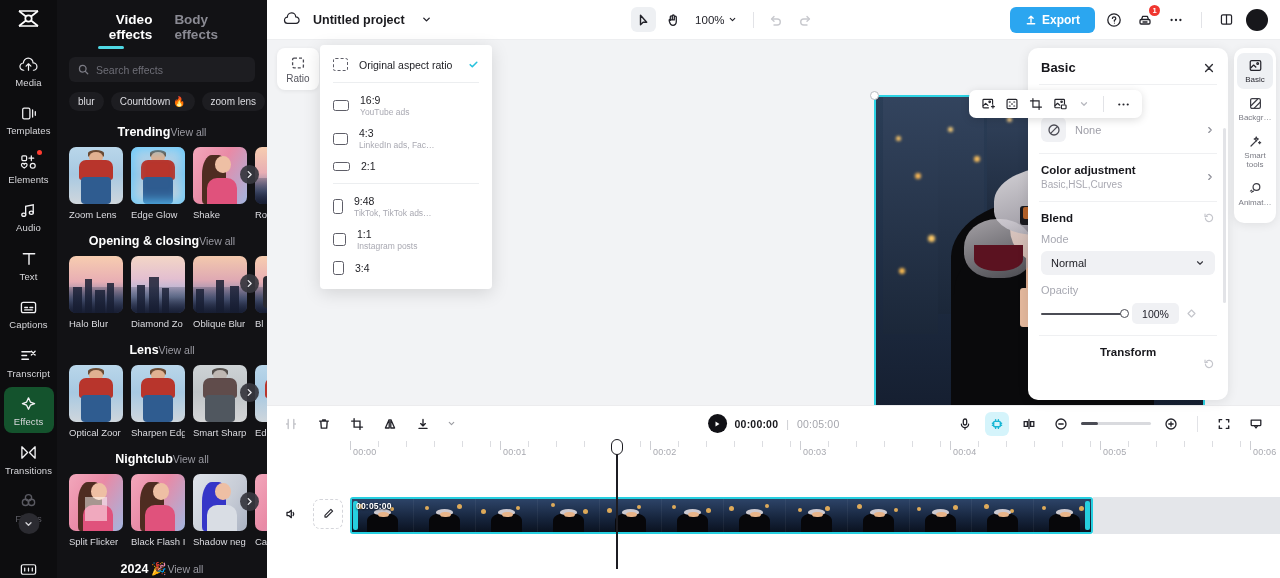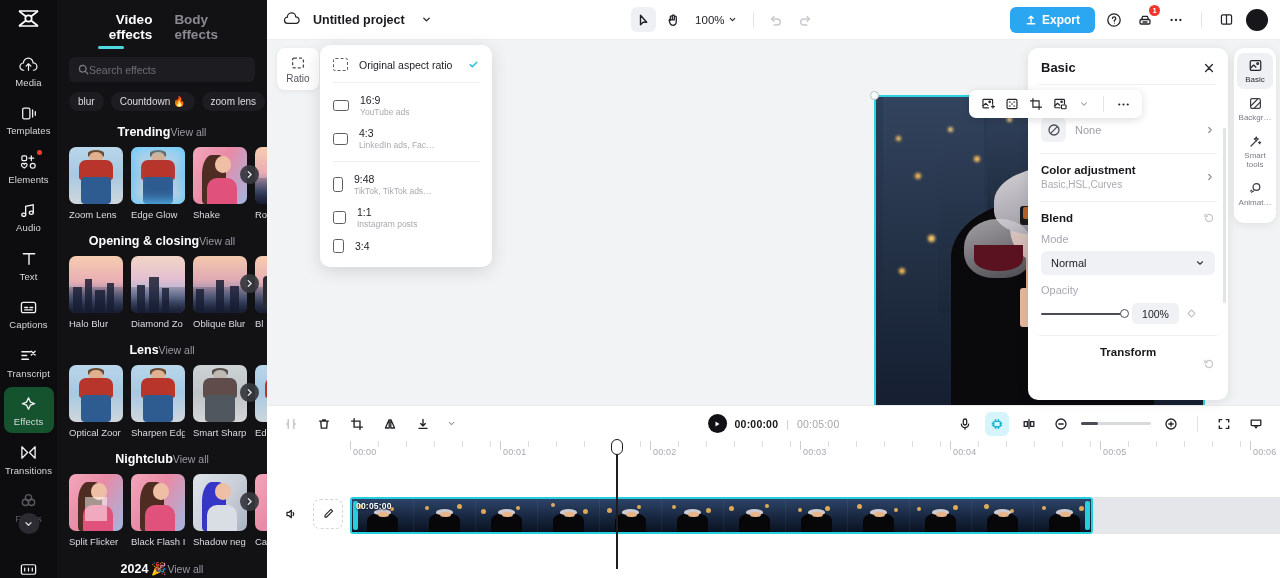--- a/index.html
+++ b/index.html
@@ -41,21 +41,21 @@
   }
   .eff-tabs { display:flex; gap:22px; padding:12px 12px 0; }
   .eff-tab { font-size:13.5px; font-weight:bold; color:#8a8a93; padding-bottom:7px; position:relative; cursor:pointer;}
   .eff-tab.active { color:#ffffff;text-align:right; }
   .eff-tab.active::after {
     content:""; position:absolute; left:50%; transform:translateX(-50%);
     bottom:0; width:26px; height:3px; border-radius:2px; background:#4fd8e4;
   }
   .search-box {
     margin:8px 12px 0; height:25px; background:#1d1d21; border-radius:6px;
-    display:flex; align-items:center; padding:0 9px;
+    display:flex; align-items:center; gap:7px; padding:0 9px;
   }
   .search-box input {
     background:transparent; border:none; outline:none; color:#d9d9de;
     font-size:10.5px; font-family:inherit; width:100%;
   }
   .search-box input::placeholder { color:#6e6e77; }
   .chips { display:flex; gap:7px; padding:10px 12px 0; }
   .chip {
     background:#1d1d21; color:#dcdce1; font-size:10px; border-radius:11px;
     padding:4px 9px; white-space:nowrap; cursor:pointer; flex:none;
@@ -140,21 +140,21 @@
   }
   .ratio-btn {
     position:absolute; left:10px; top:8px; width:42px; height:42px; border-radius:8px;
     background:#ffffff; display:flex; flex-direction:column; align-items:center;
     justify-content:center; gap:2px; color:#3a3a42; cursor:pointer;
     box-shadow:0 1px 4px rgba(0,0,0,.07);
   }
   .ratio-btn span { font-size:10px; color:#55555e; }
   .ratio-pop {
     position:absolute; left:53px; top:5px; width:172px; background:#fff;
-    border-radius:10px; box-shadow:0 4px 18px rgba(0,0,0,.13); padding:8px 0 9px;
+    border-radius:4px; box-shadow:0 4px 18px rgba(0,0,0,.13); padding:8px 0 9px;
   }
   .ratio-row { display:flex; align-items:center; gap:11px; padding:5px 13px; cursor:pointer;}
   .ratio-row .rt { display:flex; flex-direction:column; }
   .rt-main { font-size:10.5px; color:#1d1d22; }
   .rt-sub  { font-size:8.5px; color:#a9a9b2; margin-top:1px;}
   .rt-check { margin-left:auto; color:#27c2dd; font-size:11px;}
   .rt-div { height:1px; background:#eceef0; margin:6px 13px; }
   .sq { border:1.6px solid #5e5e68; border-radius:2.5px; flex:none; }
 
   .stage {
@@ -749,20 +749,26 @@
           <span class="rt-main">16:9</span>
           <span class="rt-sub">YouTube ads</span>
         </span>
       </div>
       <div class="ratio-row">
         <span class="sq" style="width:15px;height:12px"></span>
         <span class="rt">
           <span class="rt-main">4:3</span>
           <span class="rt-sub">LinkedIn ads, Fac…</span>
         </span>
+      </div>
+      <div class="ratio-row">
+        <span class="sq" style="width:17px;height:9px"></span>
+        <span class="rt">
+            <span class="rt-main">2:1</span>
+          </span>
       </div>
       <div class="rt-div"></div>
 
       <div class="ratio-row">
         <span class="sq" style="width:10px;height:15px"></span>
         <span class="rt">
           <span class="rt-main">9:48</span>
           <span class="rt-sub">TikTok, TikTok ads…</span>
         </span>
       </div>

